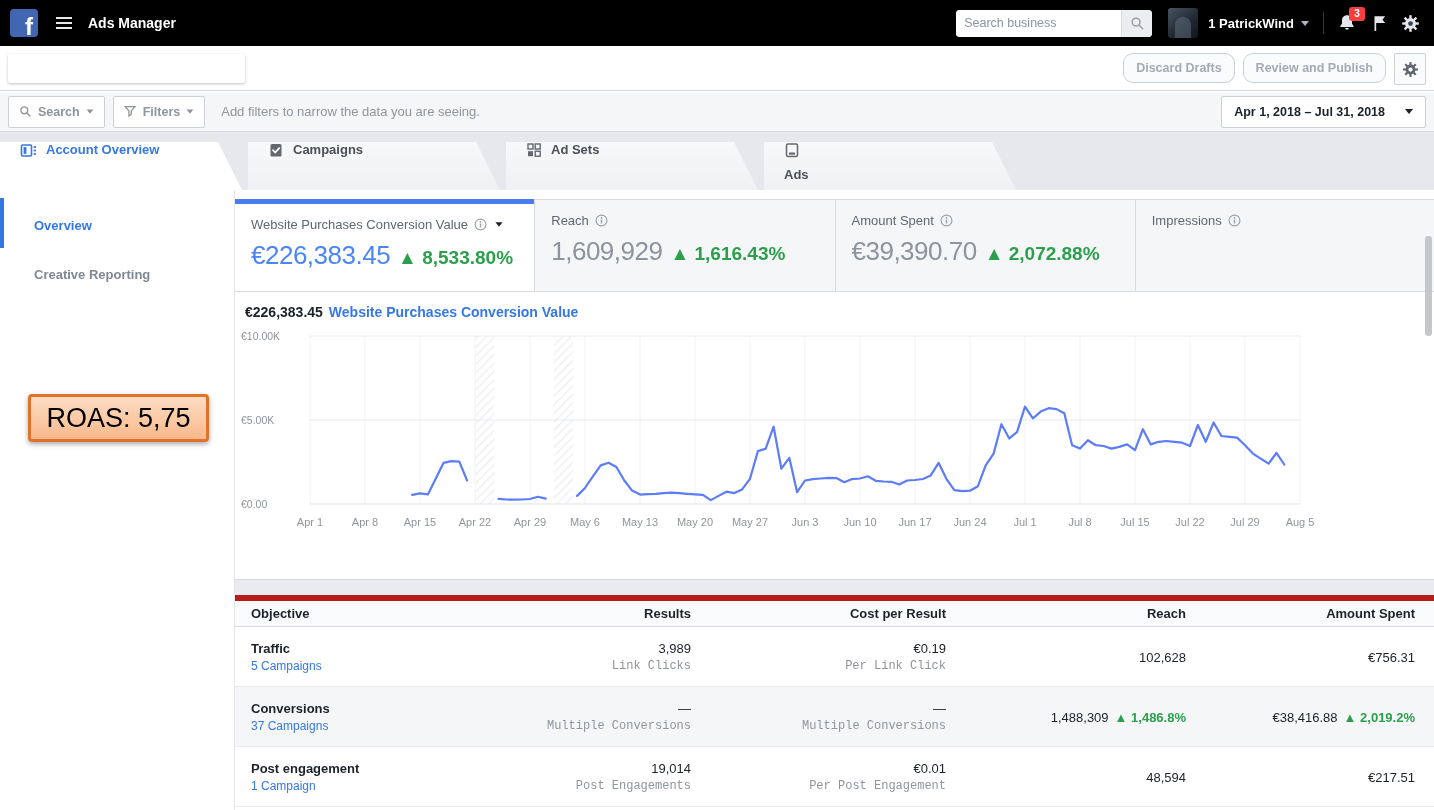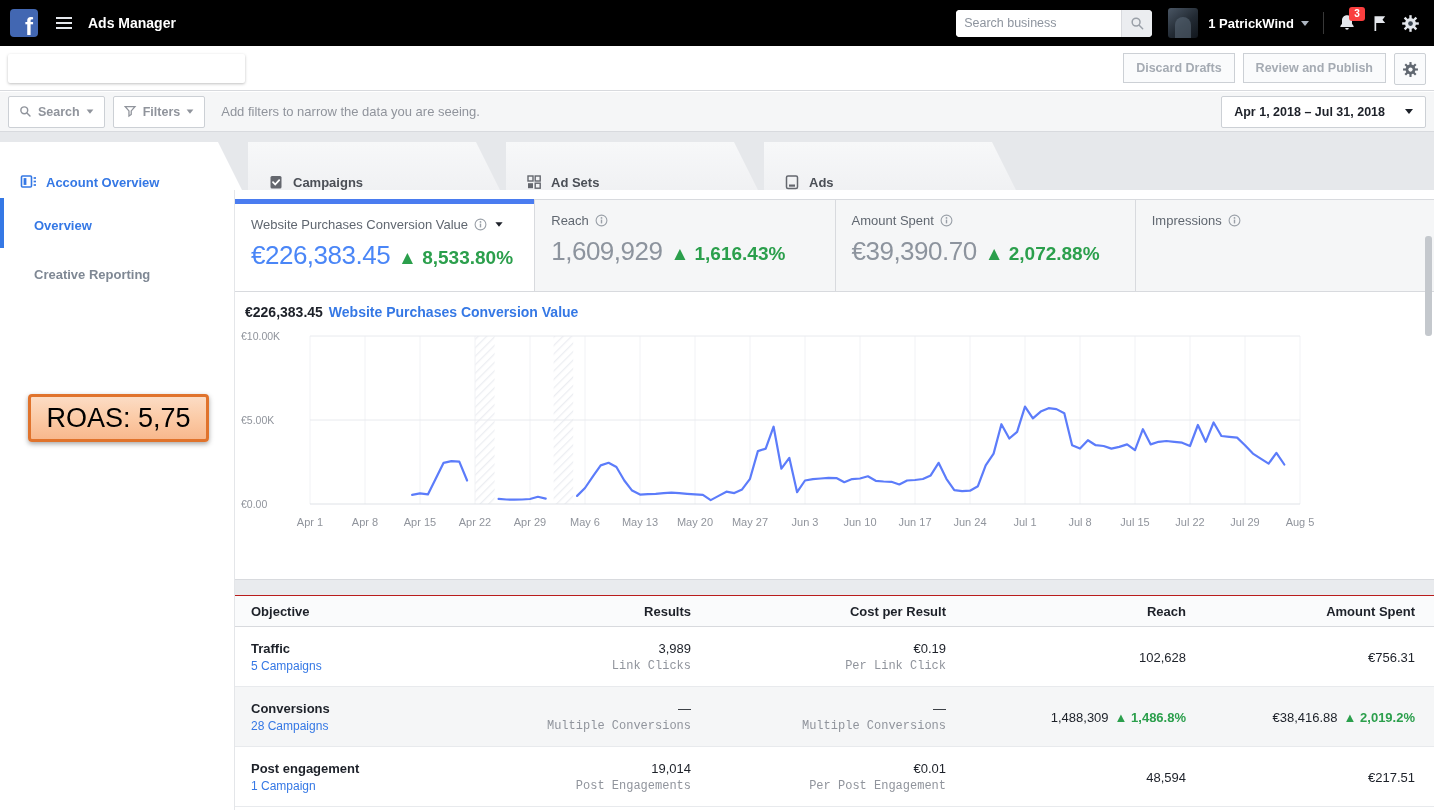--- a/index.html
+++ b/index.html
@@ -23,38 +23,38 @@
   .tri{width:0;height:0;border-left:4px solid transparent;border-right:4px solid transparent;border-top:5px solid currentColor;display:inline-block;}
   .nav-caret{margin-left:7px;color:#aeb6c1;}
   .nav-divider{margin-left:14px;width:1px;height:22px;background:rgba(255,255,255,.22);}
   .nav-icon{margin-left:13px;position:relative;display:flex;align-items:center;justify-content:center;cursor:pointer;}
   .badge{position:absolute;top:-6px;right:-8px;min-width:10px;height:14px;padding:0 3px;background:#fa3e3e;border-radius:3px;color:#fff;font-size:10px;font-weight:bold;line-height:14px;text-align:center;}
 
   
   .toolbar{position:absolute;left:0;top:46px;width:100%;height:45px;background:#fff;border-bottom:1px solid #d8dade;box-sizing:border-box;z-index:30;}
   .account-box{position:absolute;left:8px;top:8px;width:237px;height:29px;background:#fff;border-radius:2px;box-shadow:0 1px 3px rgba(0,0,0,.25);}
   .toolbar-right{position:absolute;right:8px;top:7px;display:flex;gap:8px;}
-  .tb-btn{height:30px;padding:0 12px;background:#fafbfc;border:1px solid #ccd0d5;border-radius:0;font-size:12.5px;font-weight:bold;color:#a5abb3;display:flex;align-items:center;cursor:pointer;font-family:inherit;}
+  .tb-btn{height:30px;padding:0 12px;background:#fafbfc;border:1px solid #ccd0d5;border-radius:10px;font-size:12.5px;font-weight:bold;color:#a5abb3;display:flex;align-items:center;cursor:pointer;font-family:inherit;}
   .tb-gear{width:30px;height:30px;background:#fafbfc;border:1px solid #ccd0d5;border-radius:2px;display:flex;align-items:center;justify-content:center;cursor:pointer;}
 
   
   .filterbar{position:absolute;left:0;top:92px;width:100%;height:40px;background:#f5f6f7;border-bottom:1px solid #d8dade;display:flex;align-items:center;box-sizing:border-box;padding:0 8px;z-index:30;}
   .fb-btn{height:30px;padding:0 10px;background:#fff;border:1px solid #ccd0d5;border-radius:2px;display:flex;align-items:center;gap:6px;font-size:12.5px;font-weight:bold;color:#90949c;cursor:pointer;margin-right:8px;}
   .fb-btn .tri{border-top-color:#90949c;transform:scale(.85);}
   .filter-hint{margin-left:8px;font-size:13px;color:#90949c;}
   .date-btn{margin-left:auto;height:30px;padding:0 12px;background:#fff;border:1px solid #ccd0d5;border-radius:2px;display:flex;align-items:center;gap:20px;font-size:12.5px;font-weight:bold;color:#1d2129;cursor:pointer;}
   .date-btn .tri{border-top-color:#1d2129;}
 
   
   .tabrow{position:absolute;left:0;top:132px;width:100%;height:58px;background:#e6e8eb;display:flex;align-items:flex-end;z-index:20;}
-  .tab{height:48px;display:flex;align-items:flex-end;gap:9px;box-sizing:border-box;padding:0 40px 0 20px;font-size:13px;font-weight:bold;color:#4b4f56;background:linear-gradient(180deg,#f7f8f9,#f0f1f3);clip-path:polygon(0 0,calc(100% - 24px) 0,100% 100%,0 100%);filter:drop-shadow(0 0 1px #c6cad0);cursor:pointer;margin-right:6px;}
+  .tab{height:48px;display:flex;align-items:flex-start;gap:9px;box-sizing:border-box;padding:0 40px 0 20px;font-size:13px;font-weight:bold;color:#4b4f56;background:linear-gradient(180deg,#f7f8f9,#f0f1f3);clip-path:polygon(0 0,calc(100% - 24px) 0,100% 100%,0 100%);filter:drop-shadow(0 0 1px #c6cad0);cursor:pointer;margin-right:6px;}
   .tab.active{background:#fff;color:#3578e5;width:242px;}
   .tab-campaigns{width:252px;}
   .tab-adsets{width:252px;}
-  .tab-ads{width:252px;}
+  .tab-ads{width:252px;flex-direction:column;}
 
   
   .content{position:absolute;left:0;top:190px;width:100%;height:620px;display:flex;background:#fff;}
   .sidebar{width:234px;flex:0 0 auto;background:#fff;position:relative;box-sizing:border-box;padding-top:28px;}
   .side-accent{position:absolute;left:0;top:8px;width:4px;height:50px;background:#3578e5;}
   .side-item{display:block;padding:0 0 0 34px;font-size:13px;font-weight:bold;color:#7f8894;margin-bottom:34px;cursor:pointer;text-decoration:none;}
   .side-item.active{color:#3578e5;}
   .main{flex:1;border-left:1px solid #e4e6e9;box-sizing:border-box;}
 
   
@@ -73,21 +73,21 @@
   
   .chart-panel{background:#fff;border-bottom:1px solid #d8dade;height:288px;box-sizing:border-box;padding:12px 0 0 0;}
   .chart-title{padding-left:10px;font-size:14px;font-weight:bold;color:#1d2129;}
   .chart-title .metric{color:#3578e5;margin-left:6px;}
   .chart-svg{display:block;margin-top:4px;}
   .panel-gap{height:15px;background:#e9ebee;}
 
   
   .obj-table{background:#fff;}
   .t-grid{display:grid;grid-template-columns:250px 190px 255px 240px 229px;box-sizing:border-box;padding:0 20px 0 16px;align-items:center;}
-  .t-header{height:32px;background:#fafbfc;border-top:1px solid #b91c1c;border-bottom:1px solid #d8dade;font-size:13px;font-weight:bold;color:#1d2129;}
+  .t-header{height:32px;background:#fafbfc;border-top:6px solid #b91c1c;border-bottom:1px solid #d8dade;font-size:13px;font-weight:bold;color:#1d2129;}
   .t-header > div{text-align:right;}
   .t-header > div:first-child{text-align:left;}
   .t-row{height:60px;border-bottom:1px solid #e8eaed;}
   .t-row:nth-child(3){background:#f5f6f7;}
   .t-cell{text-align:right;}
   .t-cell.first{text-align:left;}
   .obj-name{font-size:13px;font-weight:bold;color:#1d2129;}
   .obj-link{font-size:12px;color:#3578e5;margin-top:3px;cursor:pointer;}
   .cell-main{font-size:13px;color:#1d2129;}
   .cell-sub{font-size:12px;color:#90949c;margin-top:3px;font-family:Liberation Mono, monospace;}
@@ -384,21 +384,21 @@
             <div class="cell-main">€0.19</div>
             <div class="cell-sub">Per Link Click</div>
           </div>
           <div class="t-cell"><span class="cell-main">102,628</span></div>
           <div class="t-cell"><span class="cell-main">€756.31</span></div>
         </div>
 
         <div class="t-grid t-row">
           <div class="t-cell first">
             <div class="obj-name">Conversions</div>
-            <div class="obj-link">28 Campaigns</div>
+            <div class="obj-link">37 Campaigns</div>
           </div>
           <div class="t-cell">
             <div class="cell-main">—</div>
             <div class="cell-sub">Multiple Conversions</div>
           </div>
           <div class="t-cell">
             <div class="cell-main">—</div>
             <div class="cell-sub">Multiple Conversions</div>
           </div>
           <div class="t-cell">

